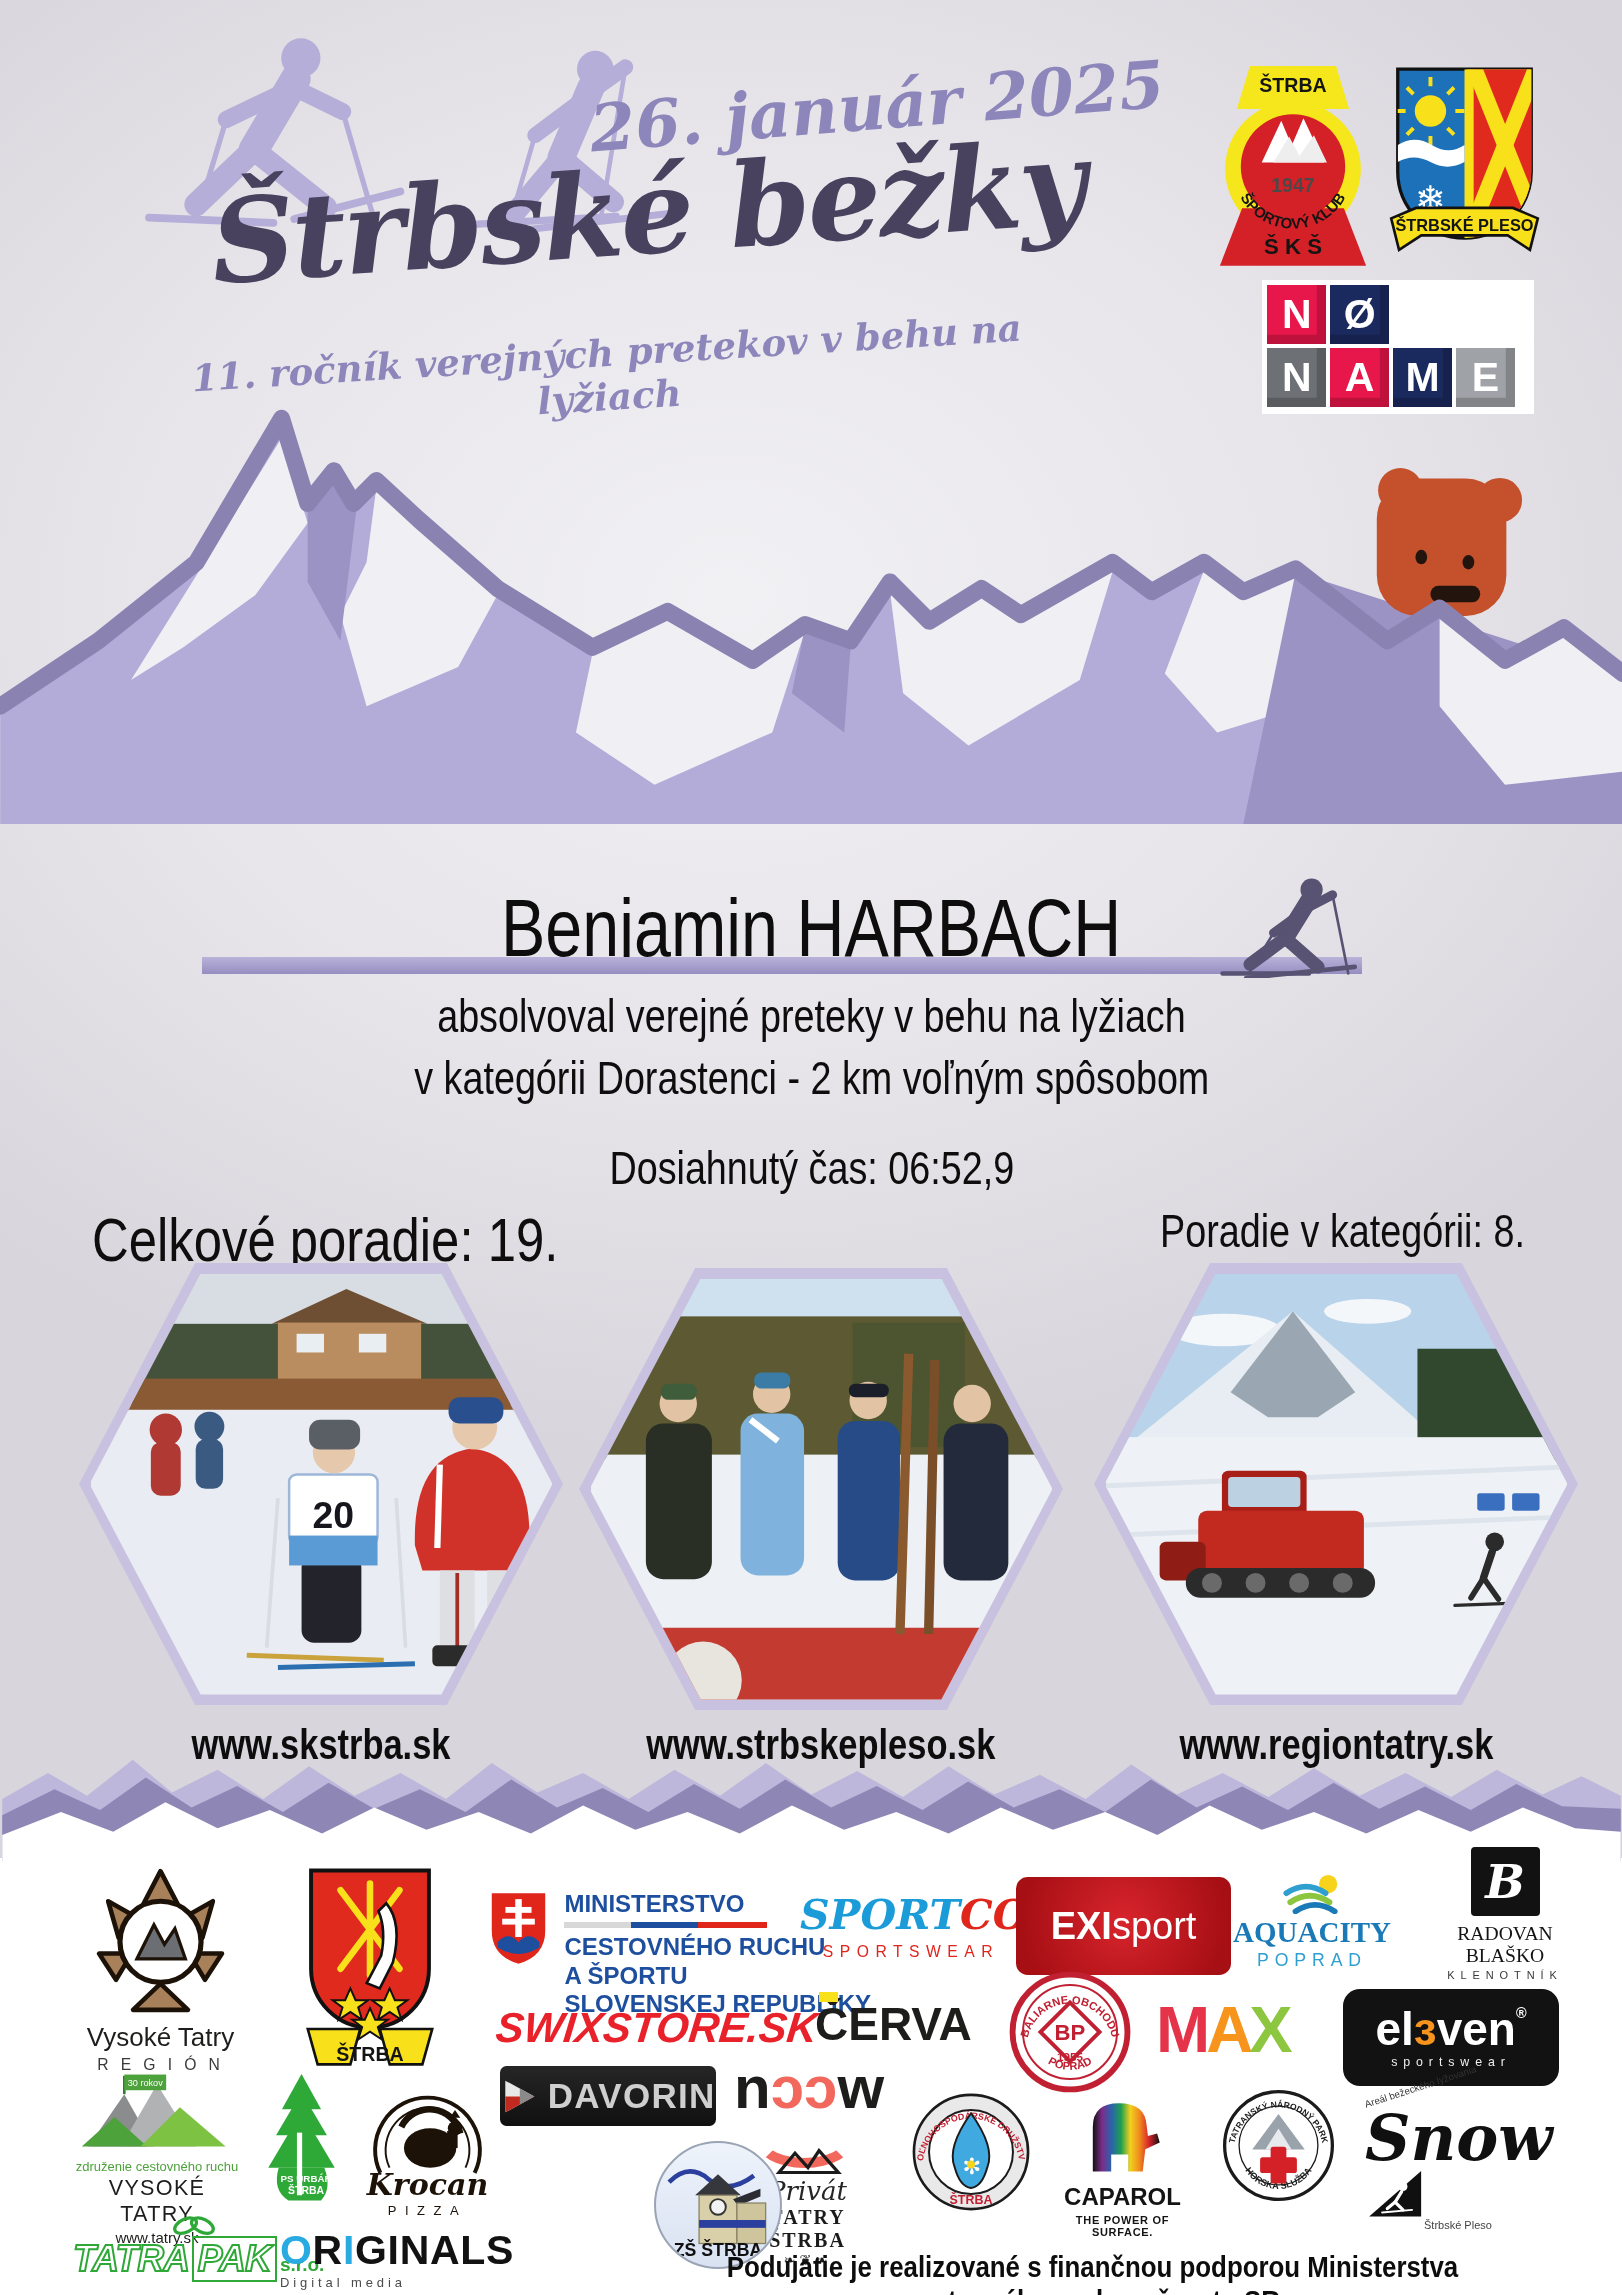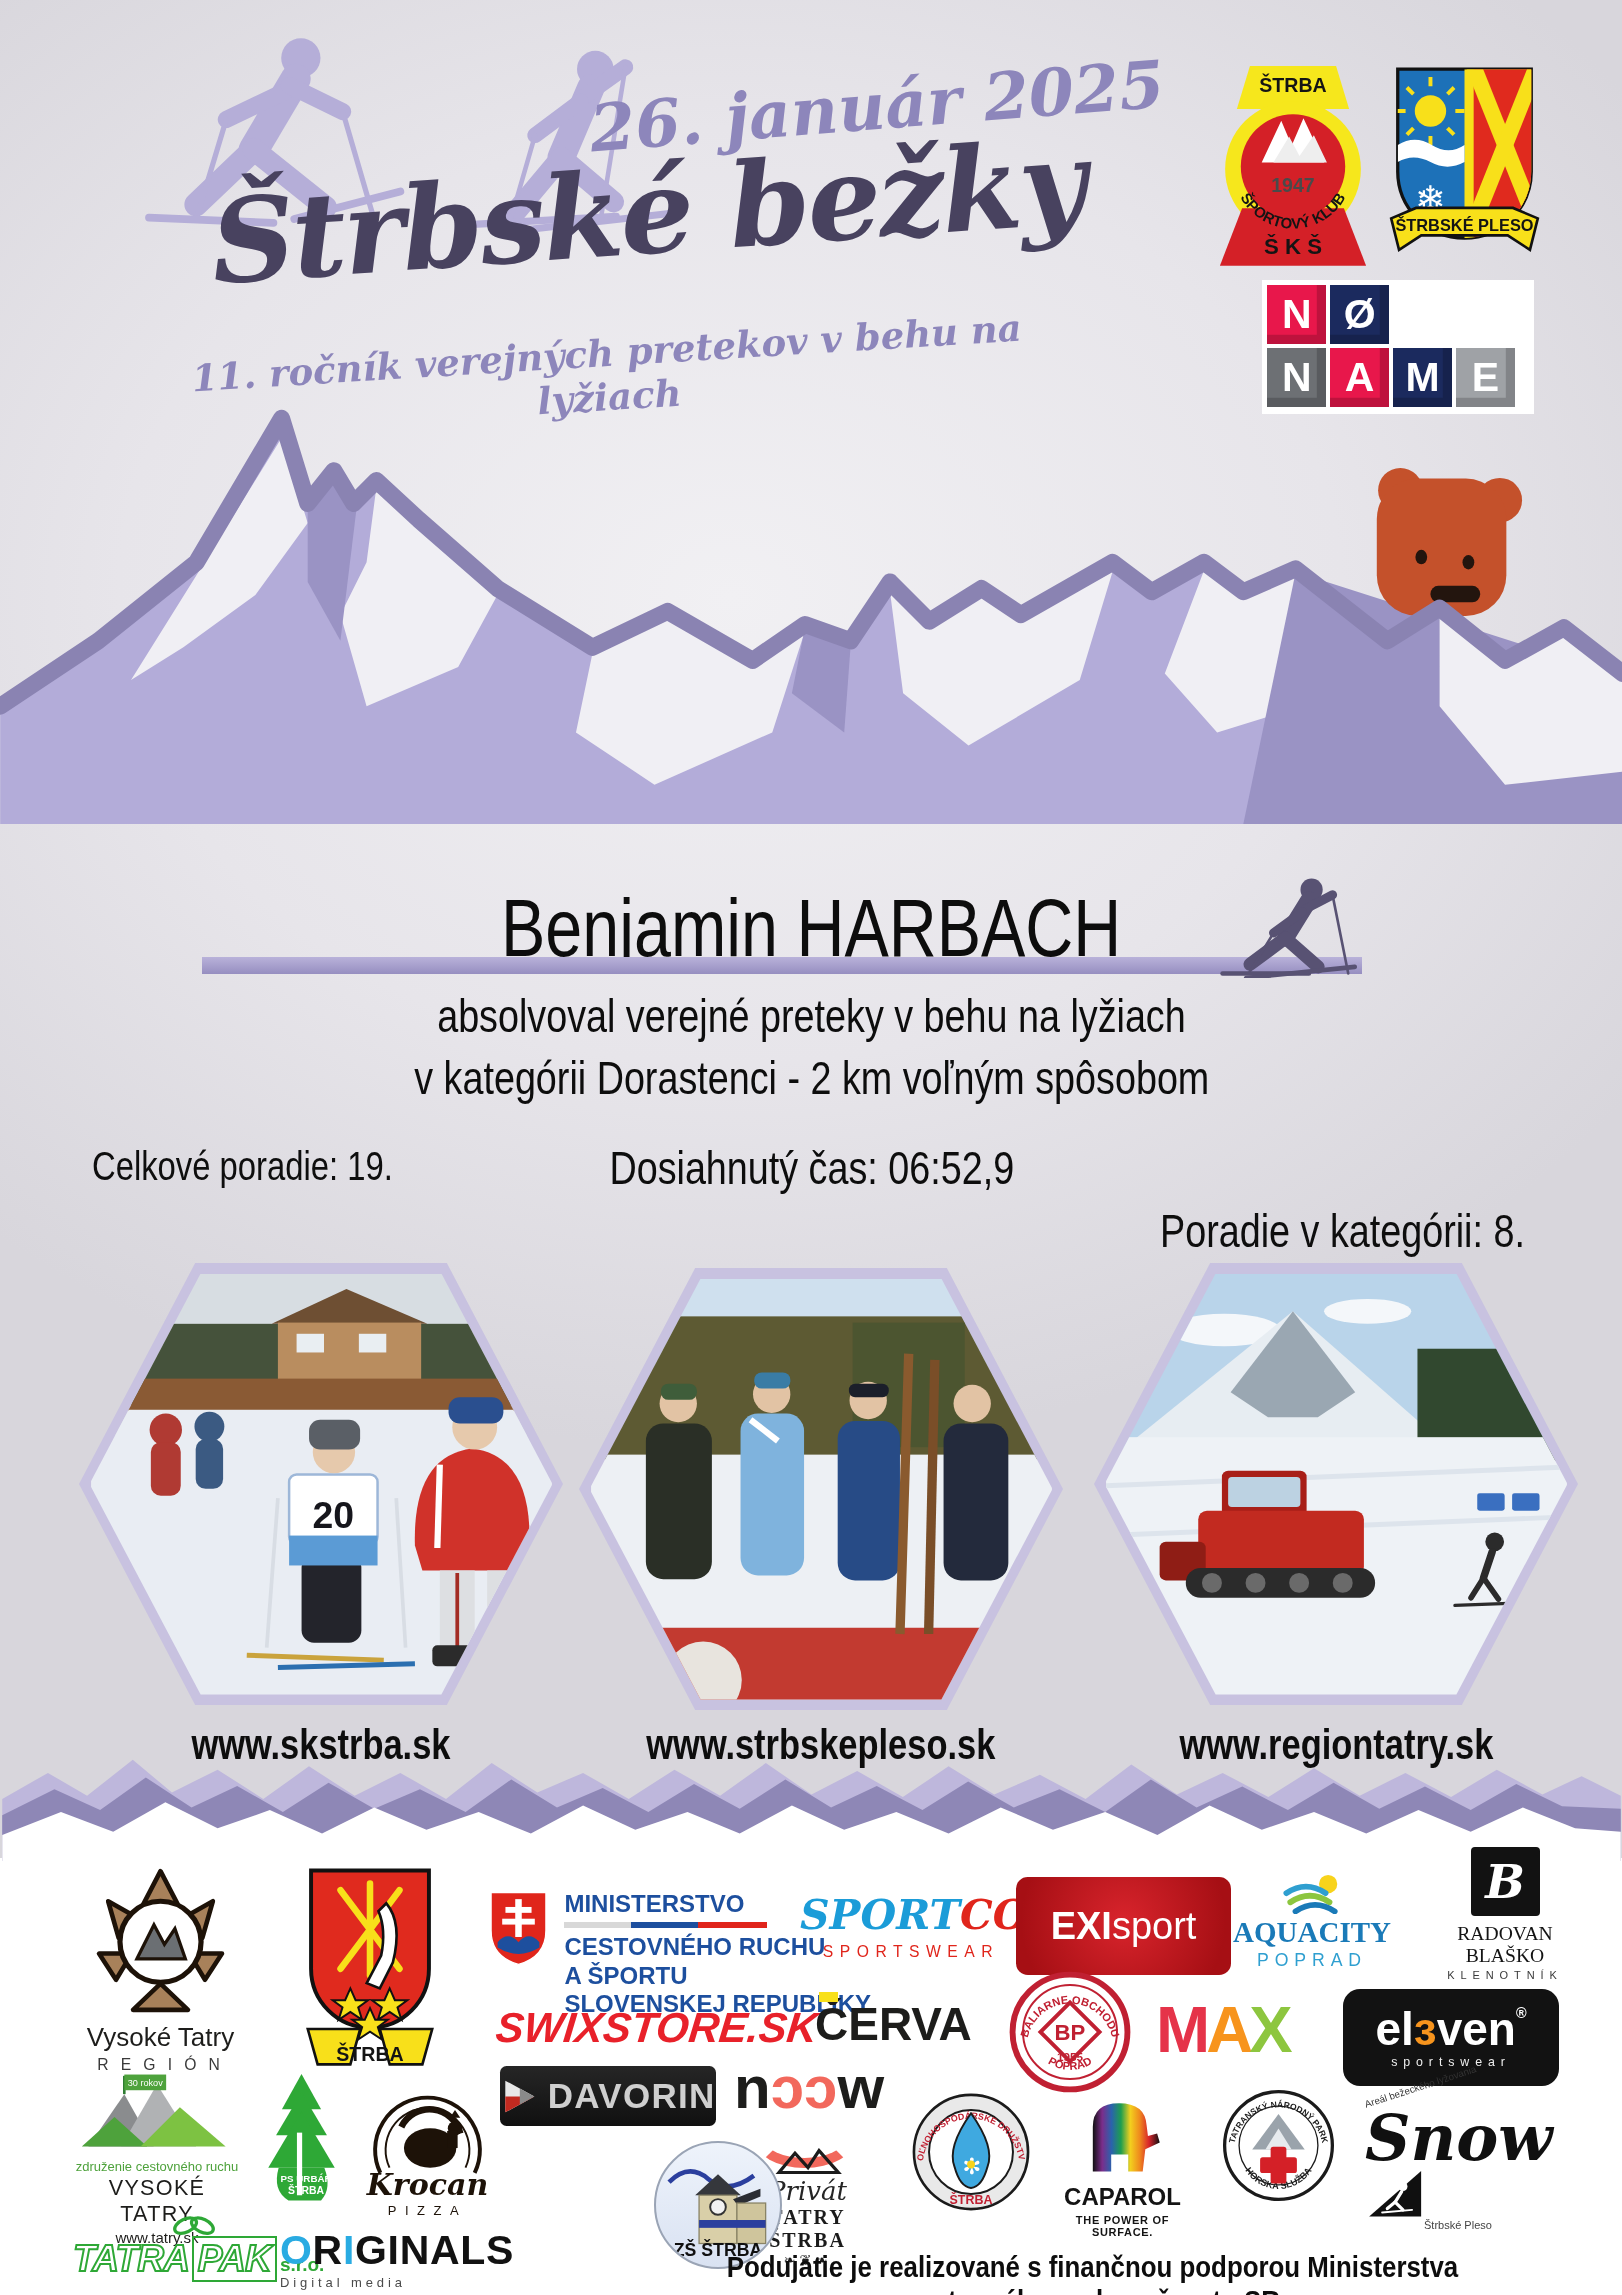--- a/index.html
+++ b/index.html
@@ -37,21 +37,21 @@
   .nn-gray1{background:#6d7074;}.nn-gray2{background:#9fa2a6;}
 
   
   .cline{left:0;width:1623px;text-align:center;color:#0d0d0d;}
   .name{top:882px;font-size:81px;}
   .bar{left:202px;top:957px;width:1160px;height:17px;
     background:linear-gradient(180deg,#b9b2da,#968ec0);}
   .l1{top:989px;font-size:46px;}
   .l2{top:1051px;font-size:46px;}
   .time{top:1141px;font-size:46px;}
-  .overall{left:92px;top:1144px;font-size:40px;}
+  .overall{left:92px;top:1204px;font-size:62px;}
   .category{right:98px;top:1204px;font-size:46px;text-align:right;}
 
   
   .hex{width:484px;height:442px;background:#c8c2e0;
     clip-path:polygon(24% 0,76% 0,100% 50%,76% 100%,24% 100%,0 50%);}
   .hex-inner{position:absolute;inset:10.5px;overflow:hidden;
     clip-path:polygon(24% 0,76% 0,100% 50%,76% 100%,24% 100%,0 50%);}
   .hex1{left:79px;top:1263px;}.hex2{left:579px;top:1268px;}.hex3{left:1094px;top:1263px;}
   .site{top:1721px;width:484px;text-align:center;font-weight:700;font-size:42px;color:#0d0d0d;}
   .site1{left:79px;}.site2{left:579px;}.site3{left:1094px;}

